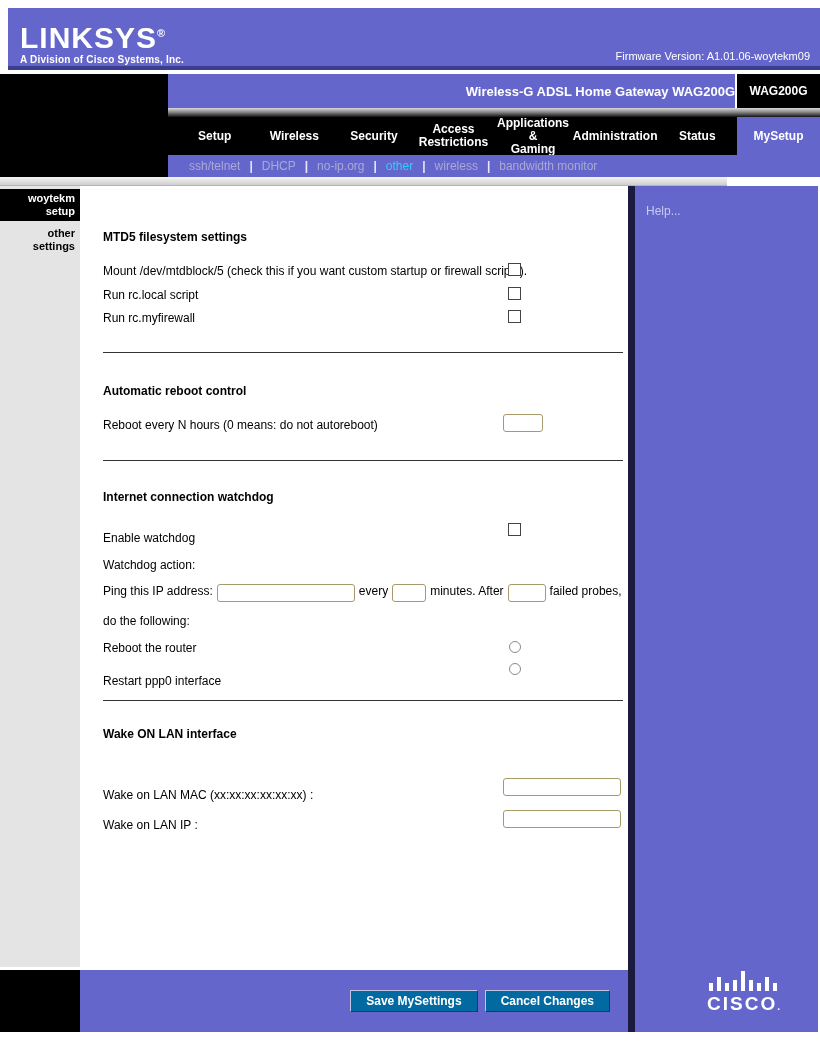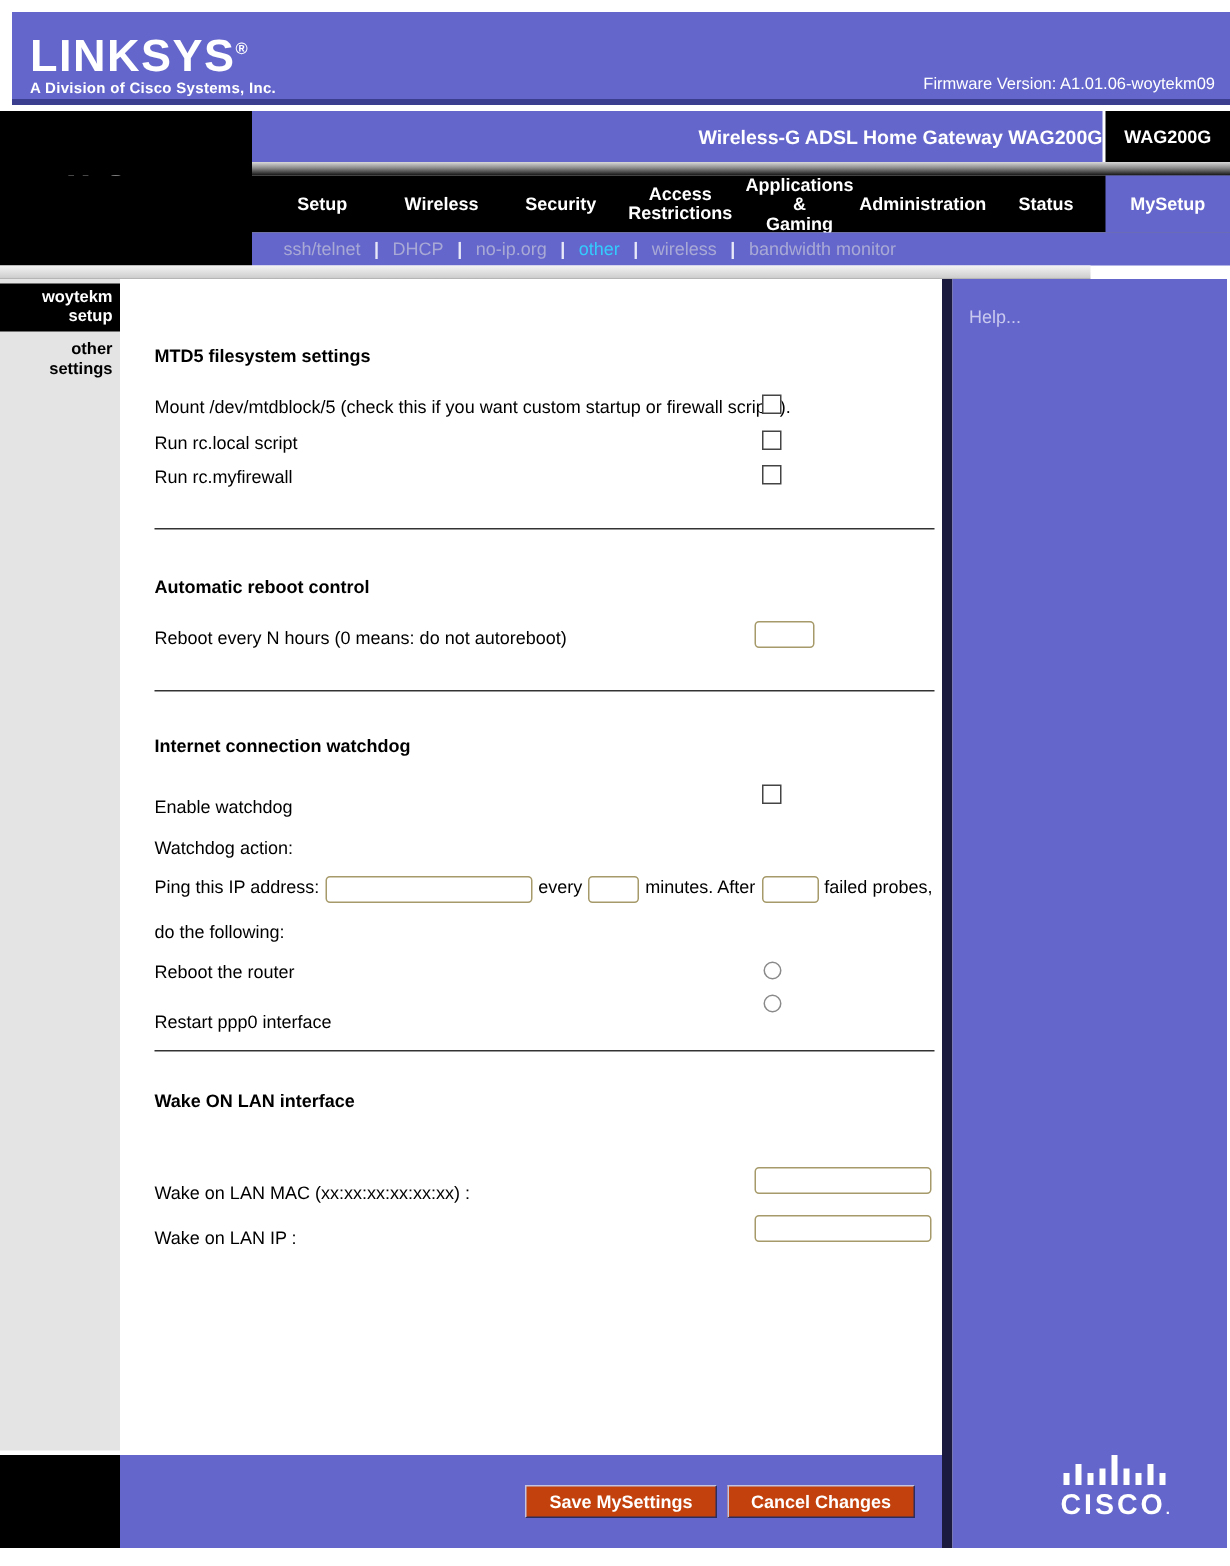--- a/index.html
+++ b/index.html
@@ -63,21 +63,21 @@
   .rd { position:absolute; left:429px; width:12px; height:12px; appearance:none; -webkit-appearance:none;
         border:1px solid #8a8a8a; border-radius:50%; background:#fff; cursor:pointer; }
   .txt { border:1px solid #a69a6a; border-radius:3px; height:18px; background:#fff;
          font-size:12px; padding:0 3px; font-family:"Liberation Sans", sans-serif; }
   .ping-row { position:absolute; left:23px; top:398px; width:522px; display:flex; align-items:flex-start;
               font-size:12px; color:#000; gap:4px; white-space:nowrap; }
 
   
   .footer { position:absolute; left:80px; top:970px; width:548px; height:62px; background:#6466cb; }
   .btn-row { position:absolute; top:20px; right:18px; display:flex; gap:7px; }
-  .btn { background:#c2410c; color:#fff; font-size:12px; font-weight:bold;
+  .btn { background:#0369a1; color:#fff; font-size:12px; font-weight:bold;
          font-family:"Liberation Sans", sans-serif; padding:3px 15px; cursor:pointer;
          border:1px solid; border-color:#c3c4e2 #2c2d5c #2c2d5c #c3c4e2; }
   .black-corner { position:absolute; left:0; top:970px; width:80px; height:62px; background:#000; }
 
   
   .cisco { position:absolute; left:72px; bottom:16px; text-align:center; color:#fff; }
   .cisco-text { font-size:19px; font-weight:bold; letter-spacing:2px; line-height:18px; }
   .cisco-text .dot { font-size:10px; }
 </style>
 </head>

